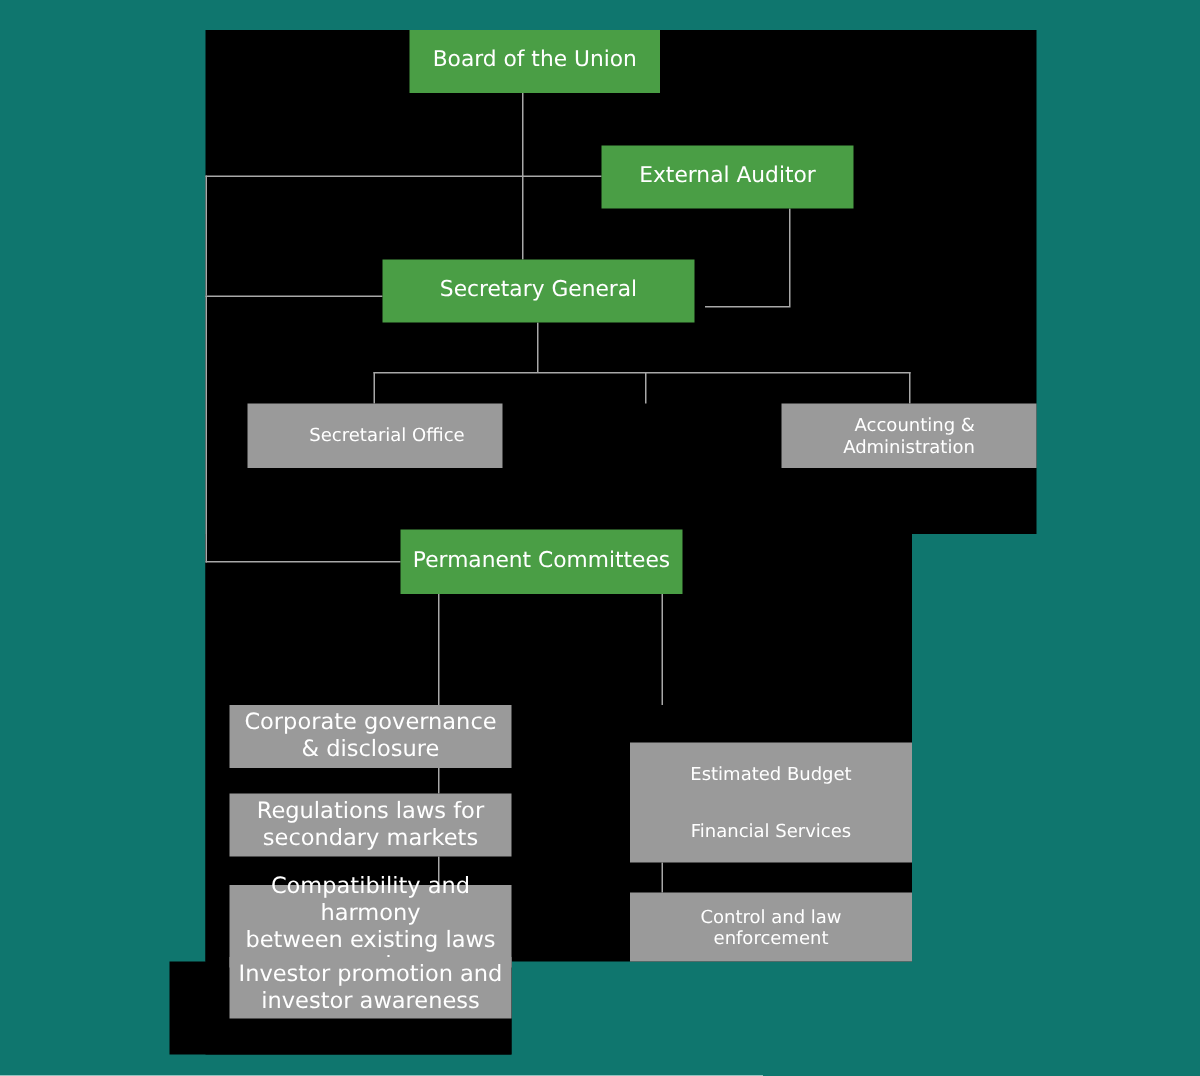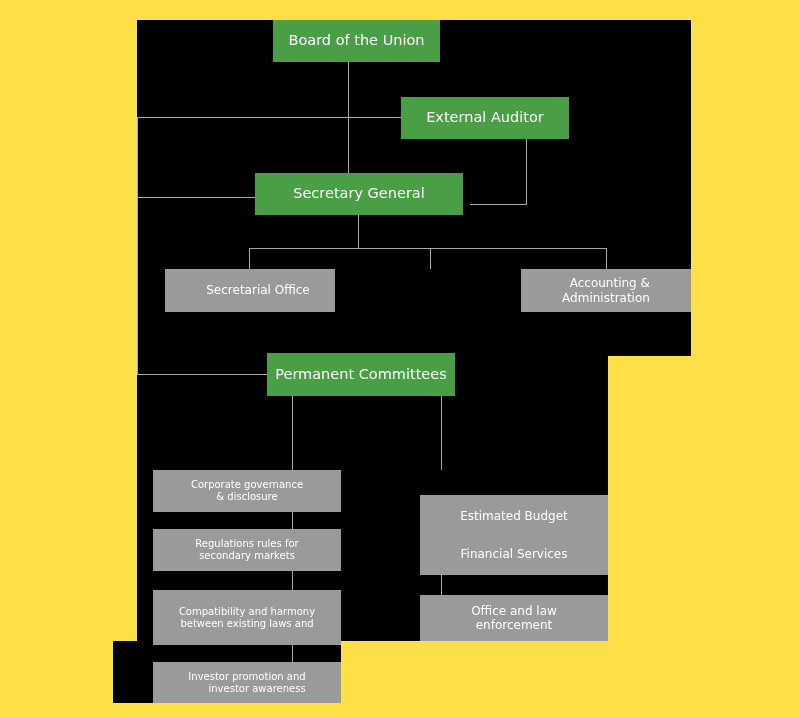--- a/index.html
+++ b/index.html
@@ -4,21 +4,21 @@
 <style>
   html, body {
     margin: 0;
     padding: 0;
     background: #ffffff;
   }
   #canvas {
     position: relative;
     width: 800px;
     height: 717px;
-    background: #fde047;
+    background: #0f766e;
     font-family: "DejaVu Sans", sans-serif;
     overflow: hidden;
   }
   
   .bg-block {
     position: absolute;
     background: #000000;
   }
   
   .conn {
@@ -35,21 +35,21 @@
     color: #ffffff;
     line-height: 1.18;
     box-sizing: border-box;
     padding: 2px 6px;
   }
   .node.green { background: #4a9e45; }
   .node.gray  { background: #9a9a9a; }
   .node .label { display: block; width: 100%; }
   .t15 { font-size: 14.5px; }
   .t12 { font-size: 12px; }
-  .t11 { font-size: 10px; }
+  .t11 { font-size: 15px; }
 </style>
 </head>
 <body>
 
 <div id="canvas">
 
   <div class="bg-block" style="left:137px; top:20px; width:554px; height:336px;"></div>
   <div class="bg-block" style="left:137px; top:356px; width:471px; height:285px;"></div>
   <div class="bg-block" style="left:113px; top:641px; width:228px; height:62px;"></div>
   <div class="bg-block" style="left:137px; top:356px; width:204px; height:347px;"></div>
@@ -116,47 +116,47 @@
 
   <div class="node gray t11" style="left:153px; top:470px; width:188px; height:42px;">
     <span>
       <span class="label">Corporate governance</span>
       <span class="label">&amp; disclosure</span>
     </span>
   </div>
 
   <div class="node gray t11" style="left:153px; top:529px; width:188px; height:42px;">
     <span>
-      <span class="label">Regulations rules for</span>
+      <span class="label">Regulations laws for</span>
       <span class="label">secondary markets</span>
     </span>
   </div>
 
   <div class="node gray t11" style="left:153px; top:590px; width:188px; height:55px;justify-content:center;">
     <span>
       <span class="label">Compatibility and harmony</span>
       <span class="label">between existing laws and</span>
     </span>
   </div>
 
-  <div class="node gray t11" style="left:153px; top:662px; width:188px; height:41px;text-align:right;">
+  <div class="node gray t11" style="left:153px; top:638px; width:188px; height:41px;">
     <span>
       <span class="label">Investor promotion and</span>
       <span class="label">investor awareness</span>
     </span>
   </div>
 
   <div class="node gray t12" style="left:420px; top:495px; width:188px; height:42px;">
     <span class="label">Estimated Budget</span>
   </div>
 
   <div class="node gray t12" style="left:420px; top:533px; width:188px; height:42px;">
     <span class="label">Financial Services</span>
   </div>
 
   <div class="node gray t12" style="left:420px; top:595px; width:188px; height:46px;">
     <span>
-      <span class="label">Office and law</span>
+      <span class="label">Control and law</span>
       <span class="label">enforcement</span>
     </span>
   </div>
 
 </div>
 
 </body></html>

